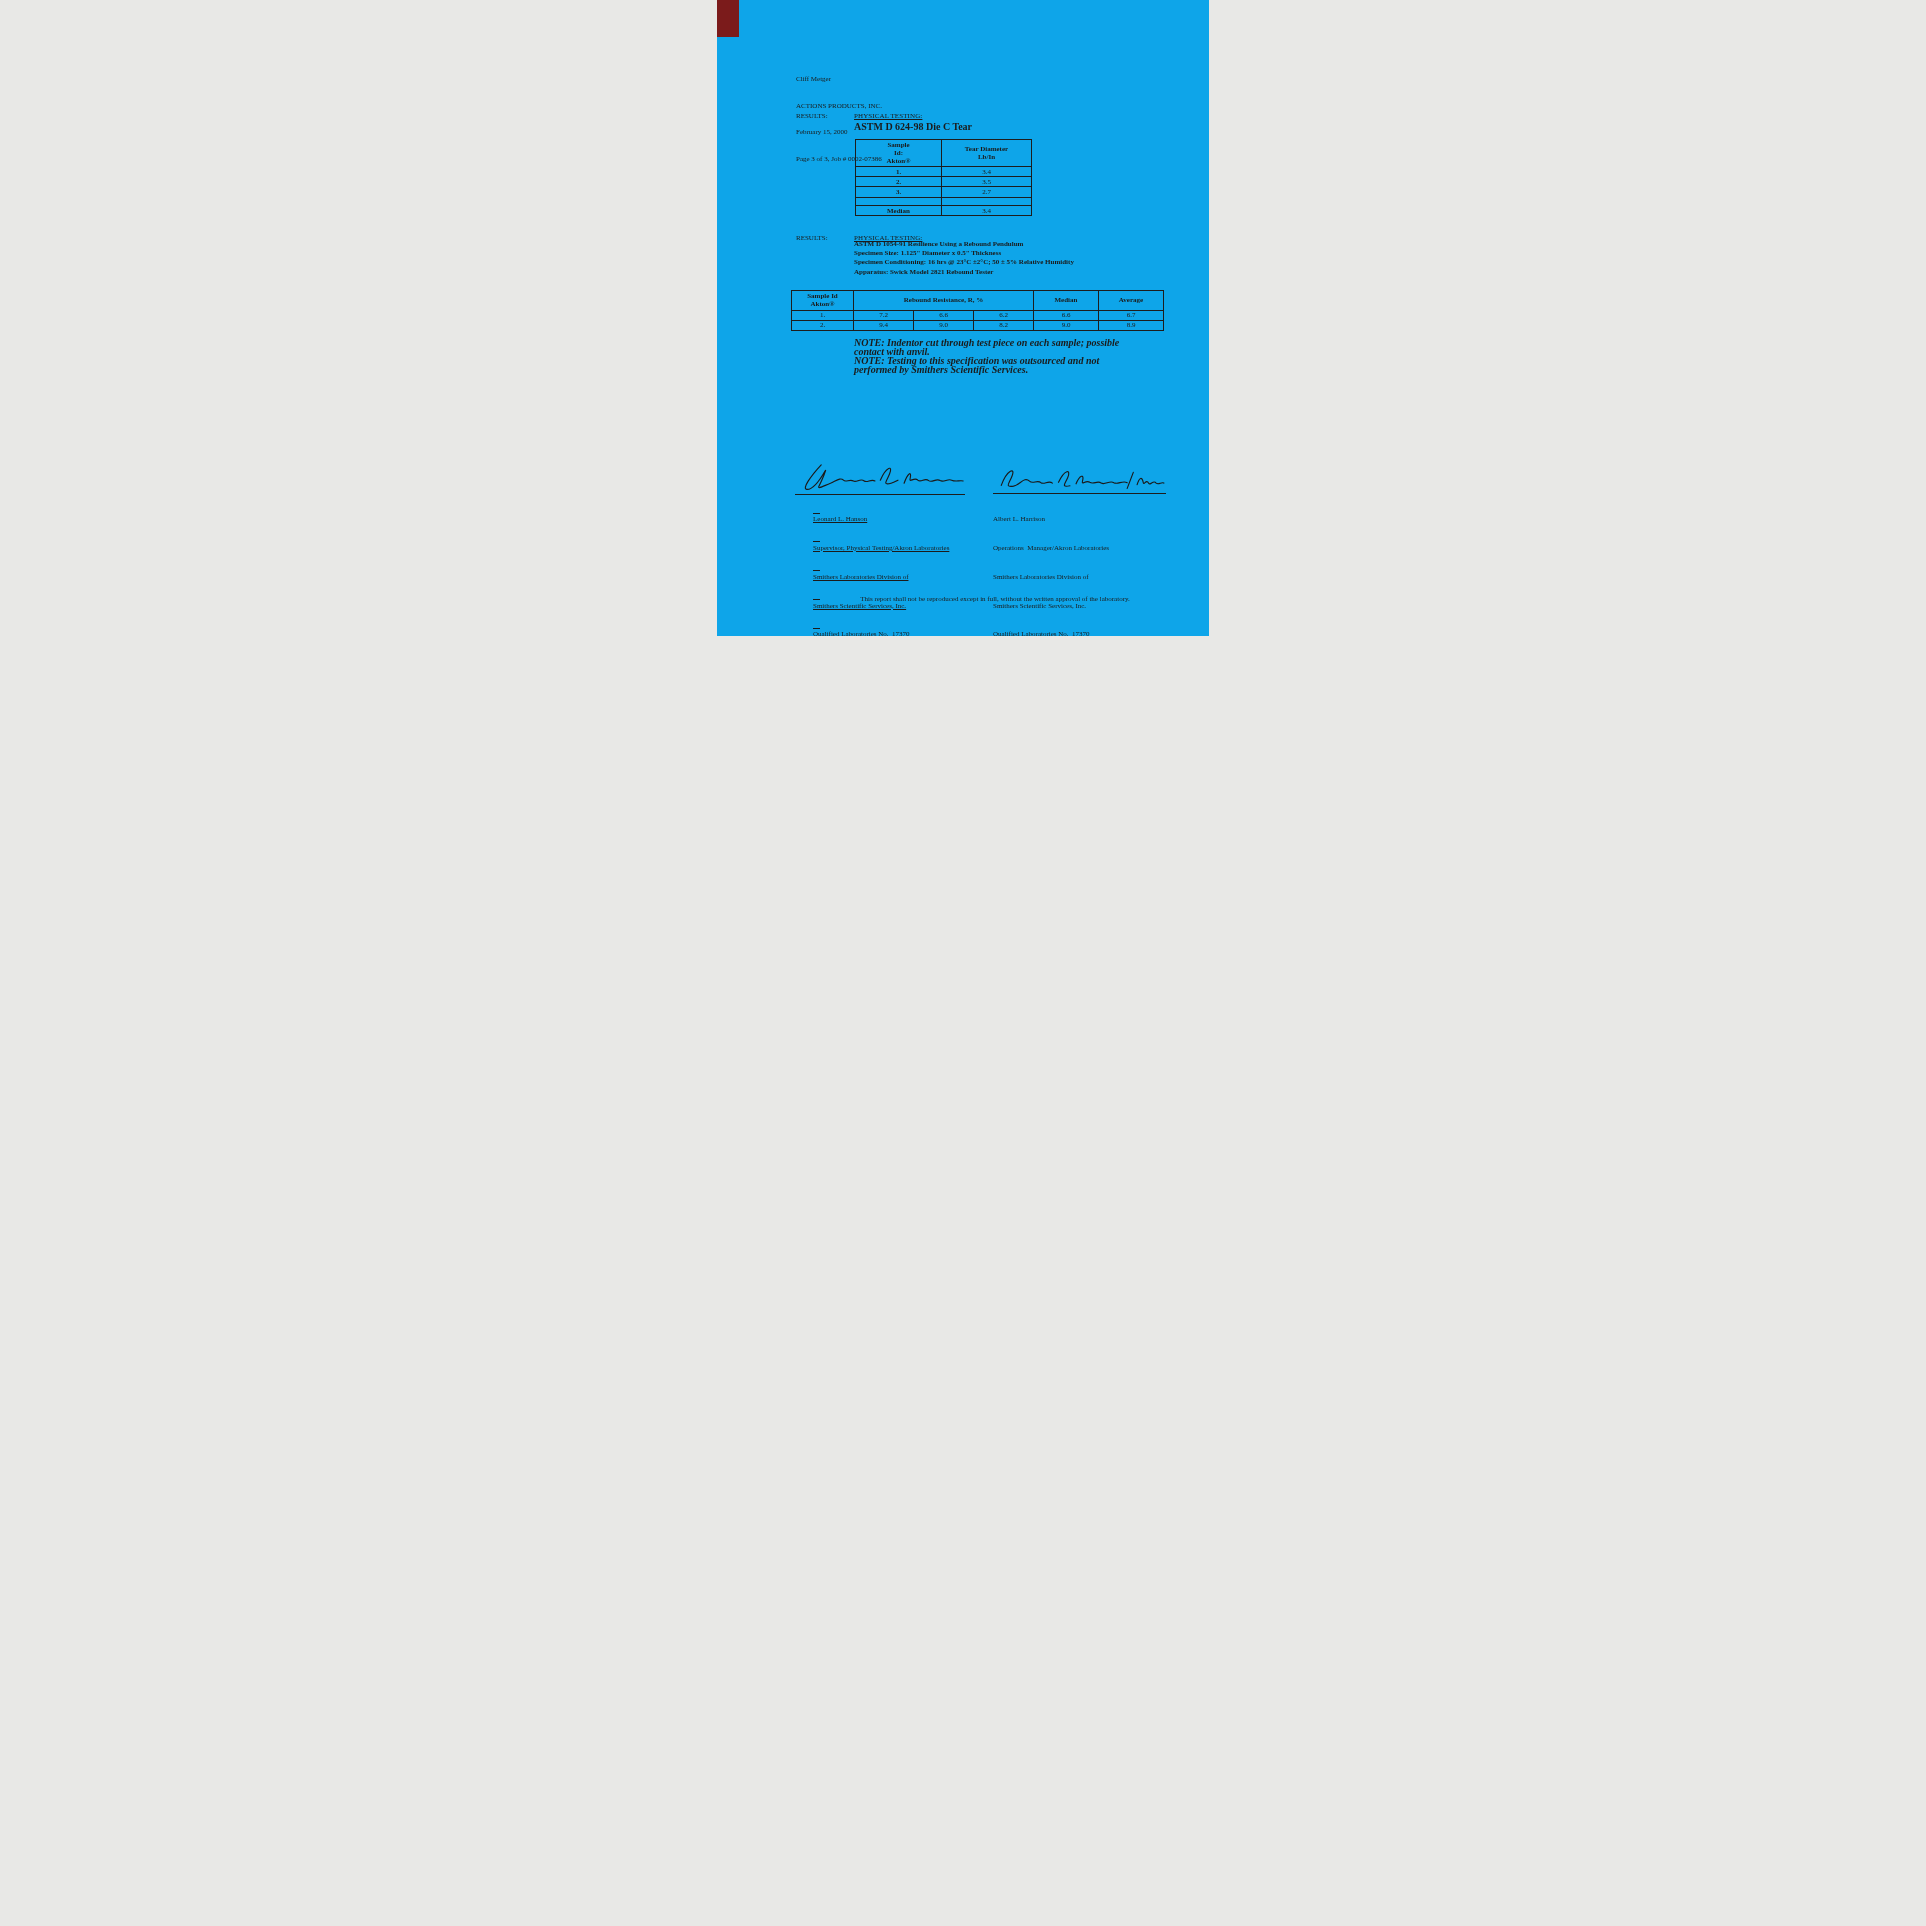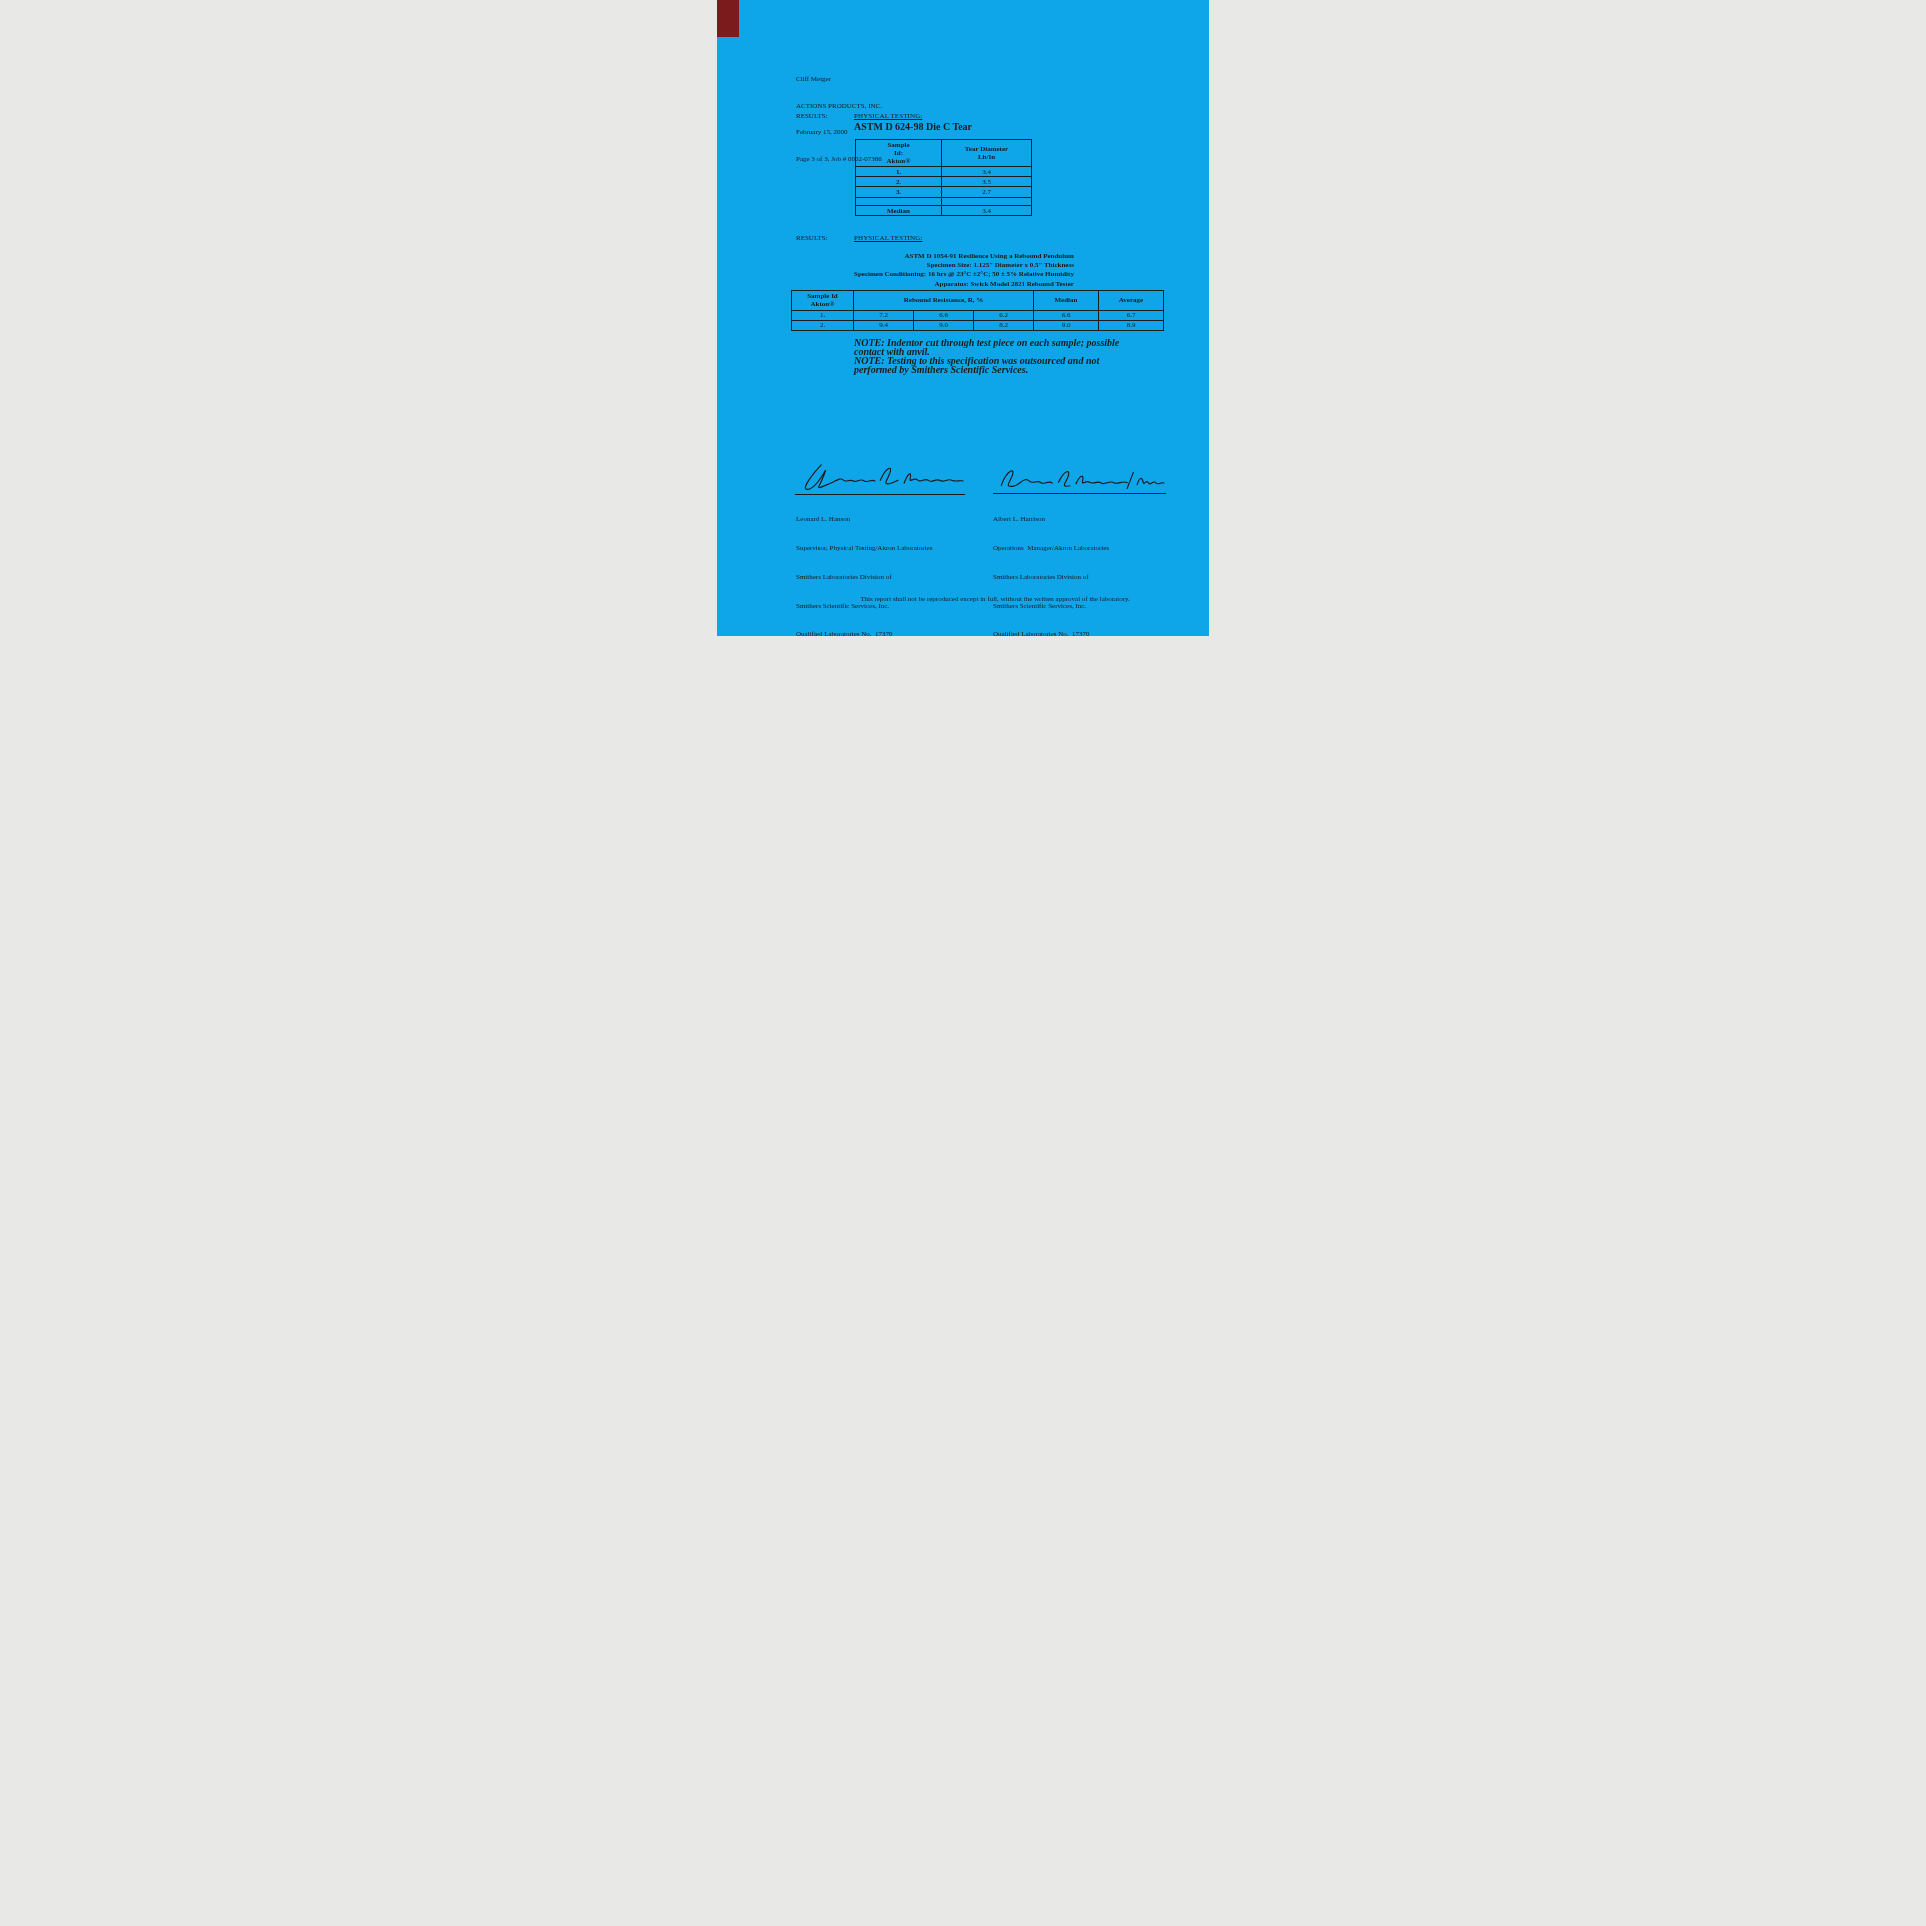--- a/index.html
+++ b/index.html
@@ -89,21 +89,21 @@
     </tr>
     <tr class="drow">
       <td class="c1">Median</td>
       <td class="c2">3.4</td>
     </tr>
   </tbody>
     </table>
 
   <div class="abs results-label" style="left:79px; top:234px;">RESULTS:</div>
   <div class="abs sec-title" style="left:137px; top:234px;">PHYSICAL TESTING:</div>
-  <div class="abs" style="left:137px; top:252px;text-align:right;">
+  <div class="abs" style="left:137px; top:240px;">
     <div class="spec-line">ASTM D 1054-91 Resilience Using a Rebound Pendulum</div>
     <div class="spec-line">Specimen Size: 1.125" Diameter x 0.5" Thickness</div>
     <div class="spec-line">Specimen Conditioning: 16 hrs @ 23°C ±2°C; 50 ± 5% Relative Humidity</div>
     <div class="spec-line">Apparatus: Swick Model 2821 Rebound Tester</div>
   </div>
 
   <table class="abs t2" style="left:74px; top:290px;">
     <tbody>
         <tr class="hrow">
       <th style="width:58px;">
@@ -153,21 +153,21 @@
         <path d="M20,56 C36,14 58,8 48,32 C41,50 28,62 52,58 C70,54 80,32 94,45 C103,54 114,40 124,49 C132,55 144,42 154,50"></path>
         <path d="M170,48 C186,14 204,12 194,36 C187,52 176,62 200,57"></path>
         <path d="M216,52 C226,28 238,26 233,44 C229,58 242,40 252,48 C262,55 272,42 282,50 C292,56 304,42 315,49 C325,55 338,42 350,49"></path>
         <path d="M366,22 L350,64"></path>
         <path d="M376,54 C382,34 389,33 392,48 C394,58 400,38 406,50 C411,58 418,40 426,50 C432,56 440,46 446,50"></path>
       </g>
     </svg>
   </div>
   <div class="abs sig-line" style="left:276px; top:493px; width:173px;"></div>
 
-  <div class="abs sig-block" style="left:79px; top:496px;">
+  <div class="abs sig-block" style="left:96px; top:496px;text-decoration:underline;">
     <div class="sig-name">Leonard L. Hanson</div>
     <div>Supervisor, Physical Testing/Akron Laboratories</div>
     <div>Smithers Laboratories Division of</div>
     <div>Smithers Scientific Services, Inc.</div>
     <div>Qualified Laboratories No.  17370</div>
     
     
     
     
   </div>

